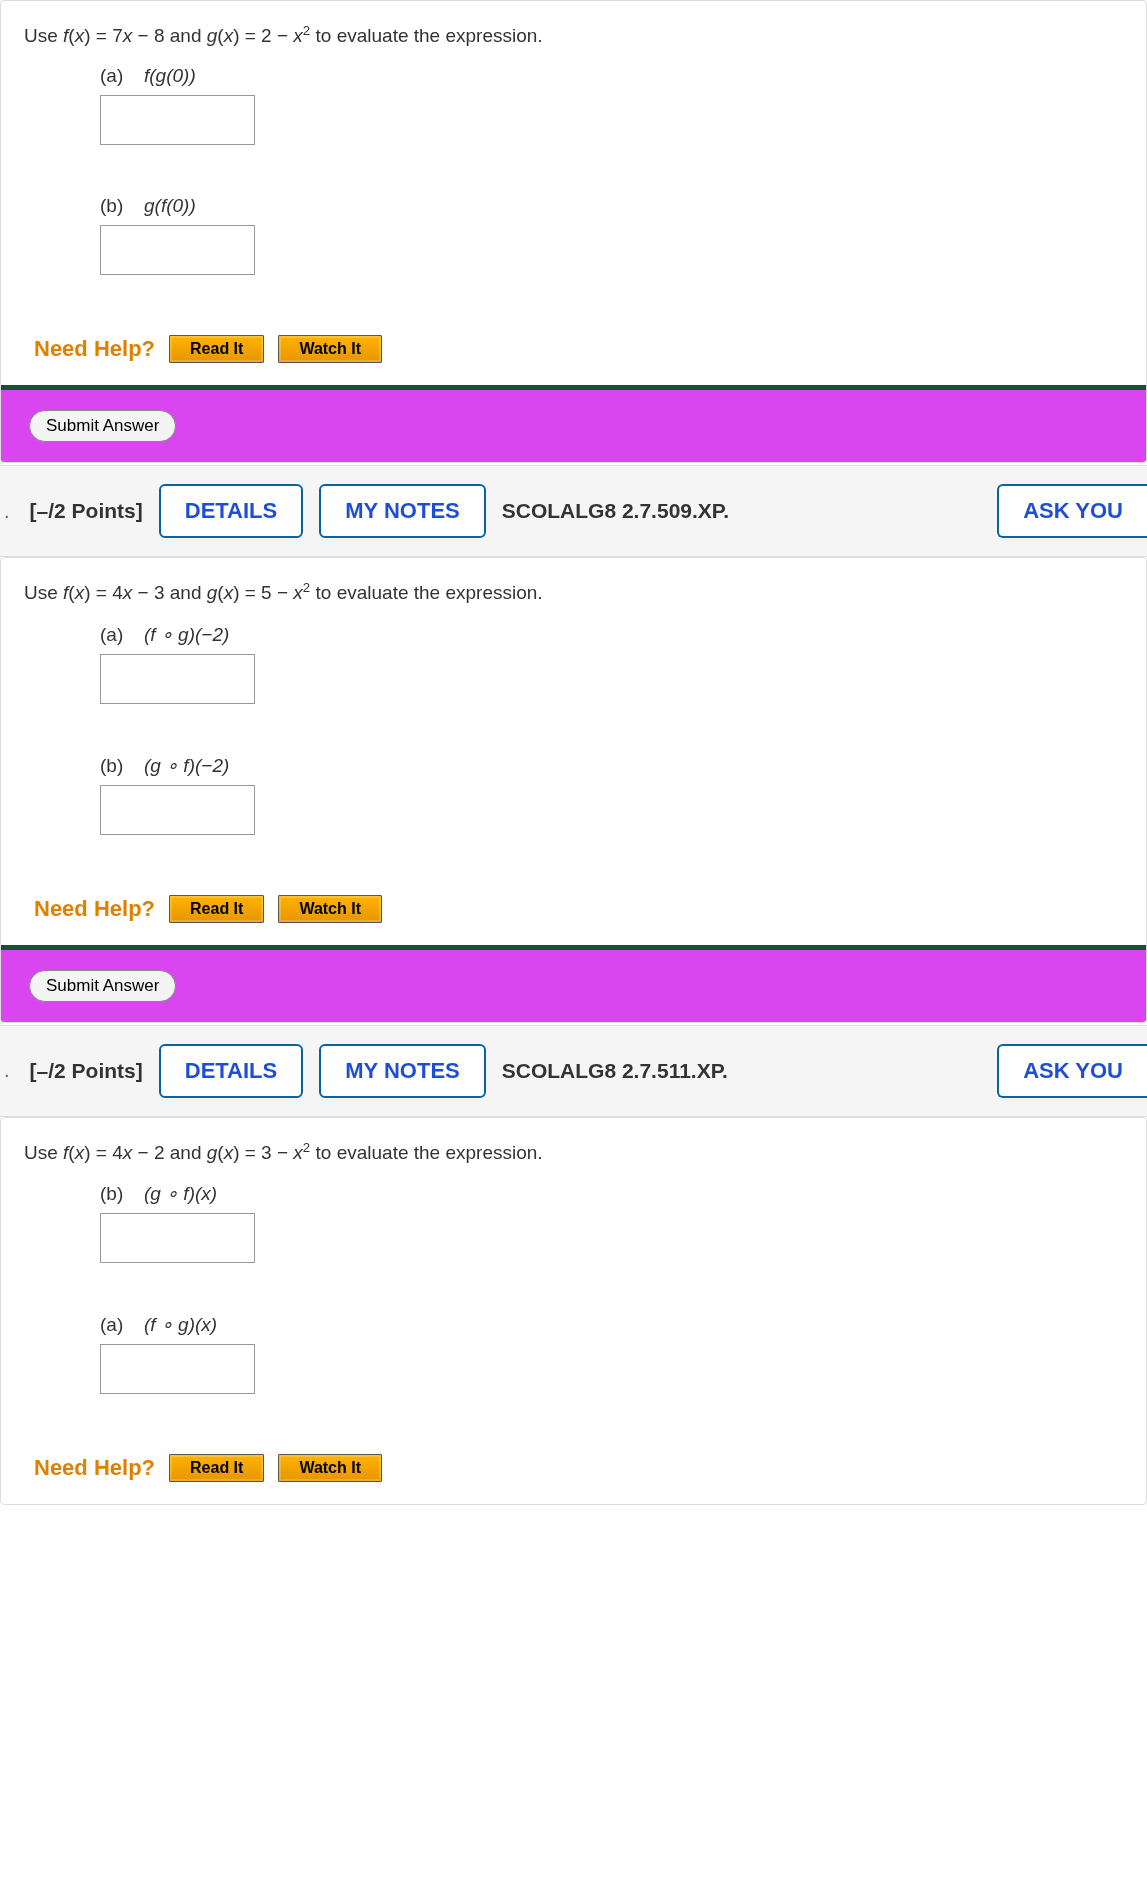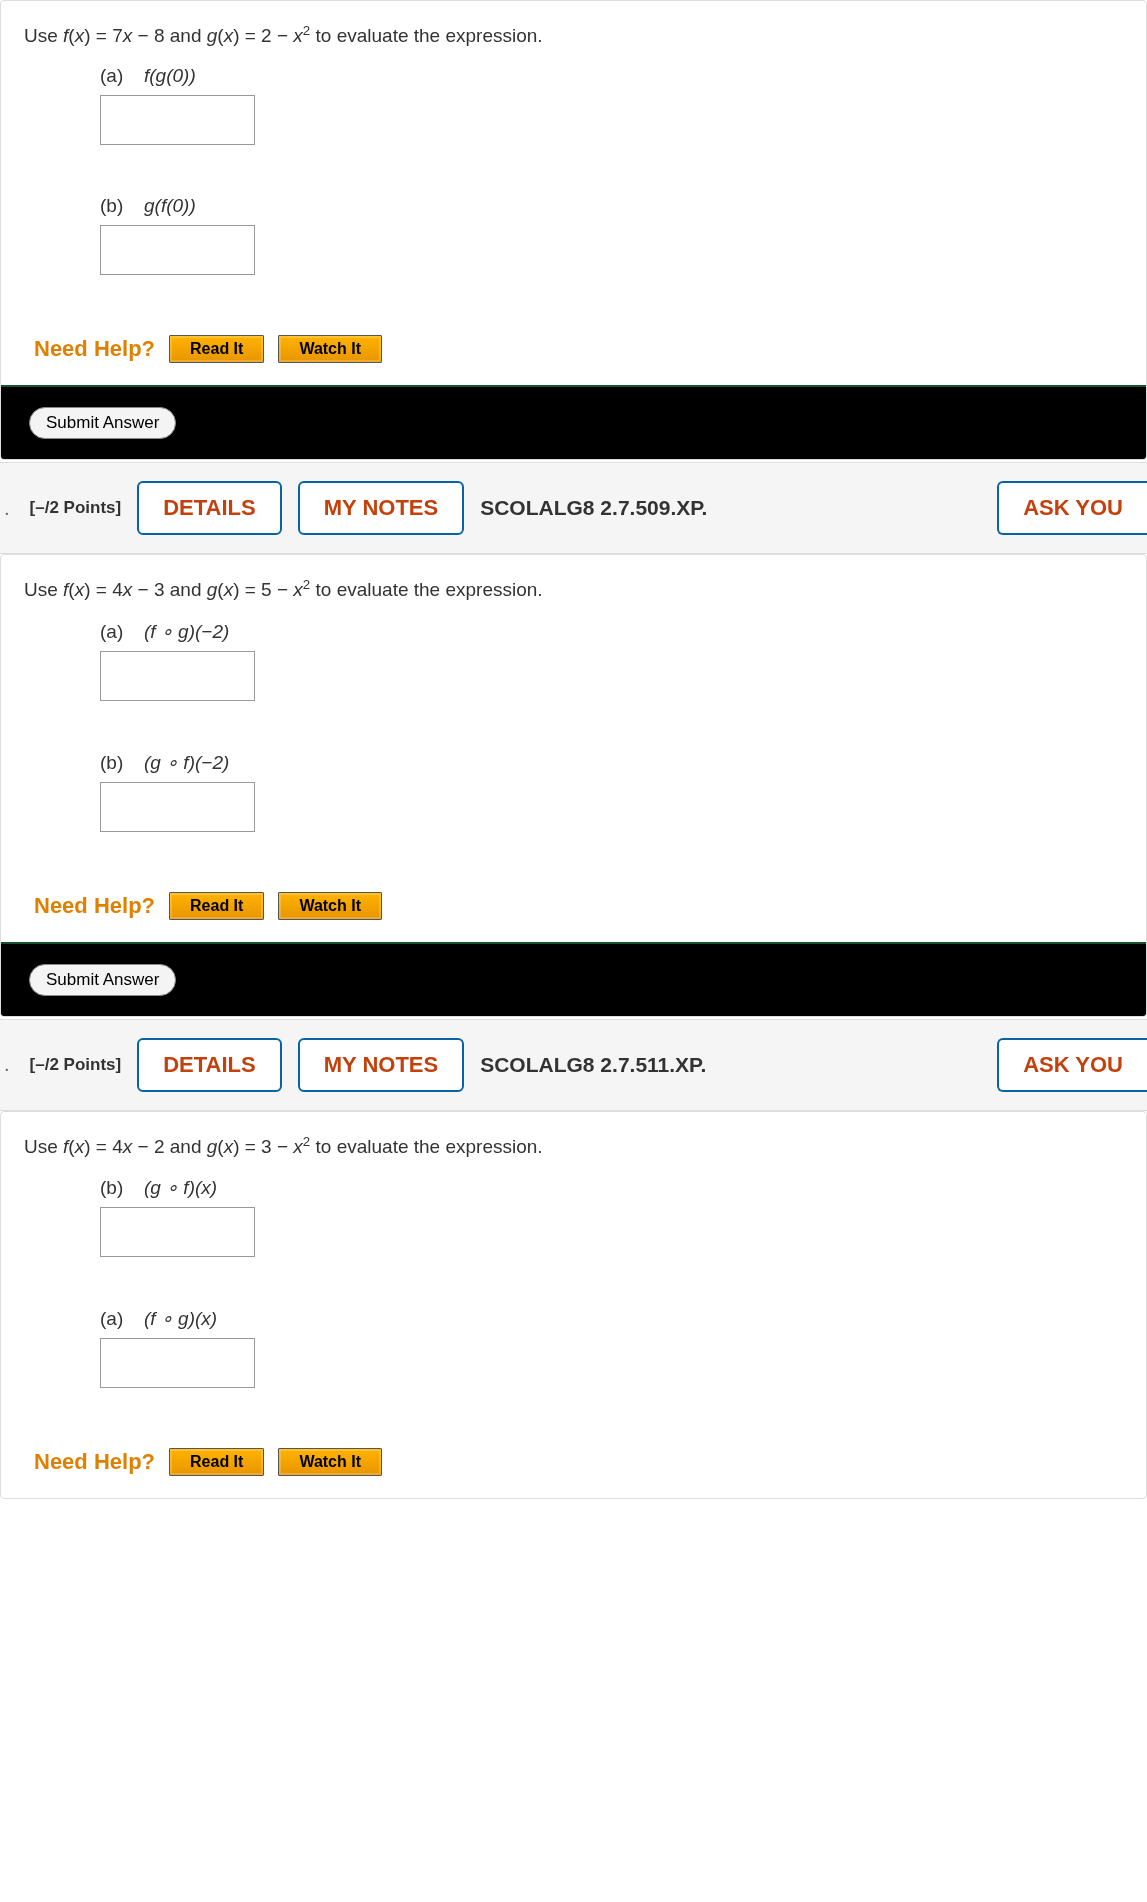--- a/index.html
+++ b/index.html
@@ -7,26 +7,26 @@
 .question-box { border: 1px solid #ddd; border-radius: 4px; margin: 0 0 2px 0; overflow: hidden; }
 .question-body { padding: 22px 28px 10px 23px; }
 .prompt { color: #333; margin-bottom: 18px; }
 .prompt .fx { font-style: italic; }
 .part { margin-left: 76px; margin-bottom: 50px; }
 .part-label { display: inline-block; width: 44px; }
 .part-expr { font-style: italic; }
 .answer-input { display: block; width: 155px; height: 50px; border: 1px solid #999; margin-top: 8px; font-size: 18px; padding: 4px 8px; }
 .need-help { padding: 10px 0 12px 10px; color: #e08000; font-size: 22px; font-weight: bold; display: flex; align-items: center; gap: 14px; }
 .help-btn { background: linear-gradient(#ffb300, #e89500); border: 1px solid #555; border-radius: 1px; box-shadow: inset 0 0 0 2px #fff3; padding: 4px 20px; font-weight: bold; color: #000; font-size: 16px; cursor: pointer; font-family: inherit; }
-.submit-row { border-top: 2px solid #14532d; padding: 20px 28px; background: #000000; }
+.submit-row { border-top: 5px solid #14532d; padding: 20px 28px; background: #d946ef; }
 .submit-btn { border: 1px solid #888; border-radius: 18px; background: #f4f4f4; padding: 5px 16px; font-size: 17px; cursor: pointer; font-family: inherit; }
 .question-header { display: flex; align-items: center; gap: 16px; background: #f5f5f5; padding: 18px 0 18px 4px; border-top: 1px solid #ddd; border-bottom: 1px solid #ddd; }
 .dot { color: #666; font-size: 20px; margin-right: 4px; }
-.points { font-weight: bold; font-size: 17px; }
-.pill-btn { border: 2px solid #0863a3; border-radius: 6px; background: #fff; color: #c2410c; padding: 12px 24px; font-size: 22px; font-weight: bold; cursor: pointer; font-family: inherit; }
+.points { font-weight: bold; font-size: 21px; }
+.pill-btn { border: 2px solid #0863a3; border-radius: 6px; background: #fff; color: #1d4ed8; padding: 12px 24px; font-size: 22px; font-weight: bold; cursor: pointer; font-family: inherit; }
 .reference { font-weight: bold; font-size: 21px; }
 sup { font-size: 0.7em; }
 </style>
 </head>
 <body>
 
 <div id="root">
     <div class="question-box">
       <div class="question-body">
         <div class="prompt">Use <span class="fx">f</span>(<span class="fx">x</span>) = 7<span class="fx">x</span> − 8 and <span class="fx">g</span>(<span class="fx">x</span>) = 2 − <span class="fx">x</span><sup>2</sup> to evaluate the expression.</div>

